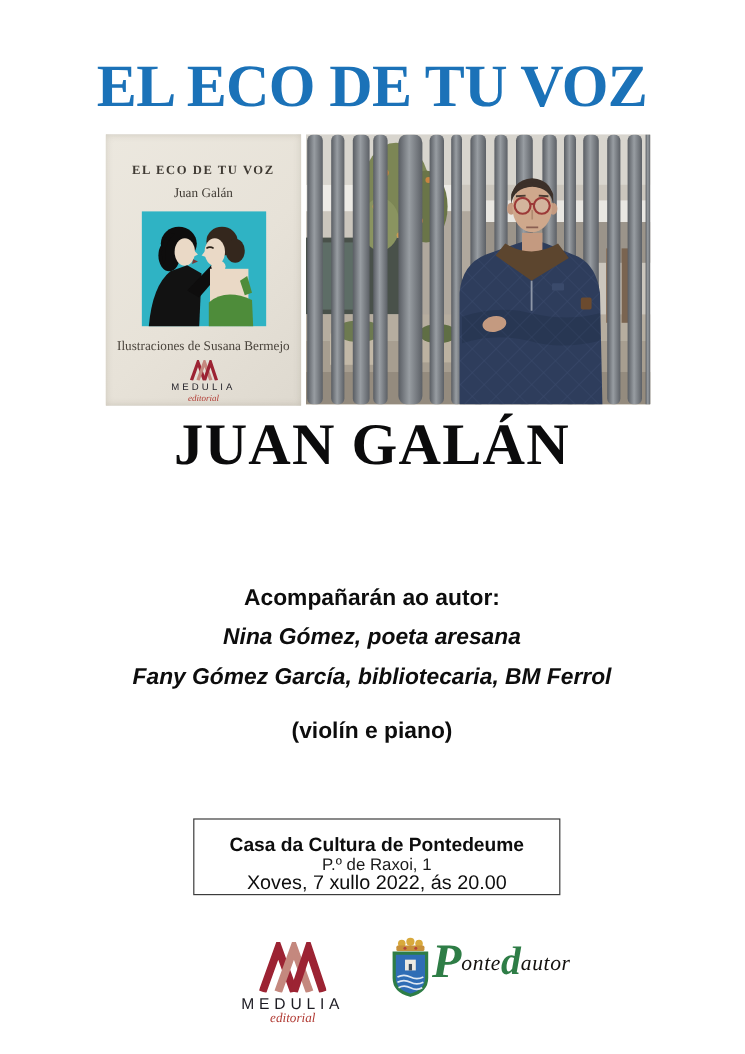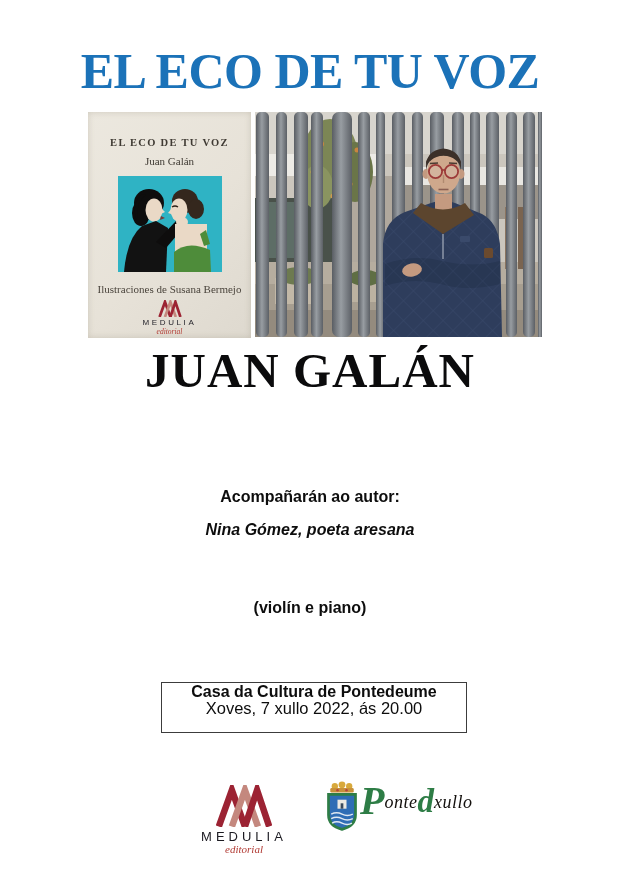--- a/index.html
+++ b/index.html
@@ -35,32 +35,32 @@
   
   .author-name{
     top:342px;font-size:49px;font-weight:bold;letter-spacing:1px;color:#0b0b0c;white-space:nowrap;
   }
   .subtitle{
     top:420px;font-size:25px;font-weight:bold;color:var(--accent_blue,#1B72B8);white-space:nowrap;
   }
 
   
   .sans{font-family:"Liberation Sans","DejaVu Sans",sans-serif;}
-  .body-line{font-size:16px;font-weight:bold;color:#0d0d0d;white-space:nowrap;}
+  .body-line{font-size:19px;font-weight:bold;color:#0d0d0d;white-space:nowrap;}
   .accompany{top:488px;}
   .guest-0{top:521px;font-style:italic;}
   .guest-1{top:554px;font-style:italic;}
   .music-1{top:599px;}
   .music-quote{font-style:italic;}
   .music-2{top:599px;}
 
   
   .venue-box{
     left:161px;top:682px;width:304px;height:48px;border:1px solid #3c3c3c;
-    text-align:center;padding-top:1px;
+    text-align:center;padding-top:14px;
   }
   .venue-l1{font-size:16px;font-weight:bold;line-height:16px;color:#0d0d0d;}
   .venue-l2{font-size:14px;line-height:15px;color:#1a1a1a;}
   .venue-l3{font-size:16.5px;font-weight:normal;line-height:17px;color:#0d0d0d;}
 
   
   .footer-medulia{left:185px;top:785px;width:118px;text-align:center;}
   .footer-medulia svg{display:block;margin:0 auto;}
   .med-name{font-family:"Liberation Sans","DejaVu Sans",sans-serif;font-size:13px;letter-spacing:4px;color:#1c1b22;margin-top:2px;}
   .med-sub{font-size:11px;font-style:italic;color:var(--editorial_red,#B13A33);margin-top:-1px;}
@@ -206,24 +206,26 @@
           <rect x="205" y="124" width="10" height="6" rx="1" fill="#3a4a6b"></rect>
         </g>
       </svg>
     </div>
   </div>
 
   <div class="abs ctr author-name">JUAN GALÁN</div>
 
   <div class="abs ctr sans body-line accompany">Acompañarán ao autor:</div>
   <div class="abs ctr sans body-line guest-0">Nina Gómez, poeta aresana</div>
+  <div class="abs ctr sans body-line guest-1">Fany Gómez García, bibliotecaria, BM Ferrol</div>
   <div class="abs ctr sans body-line music-2">(violín e piano)</div>
 
   <div class="abs sans venue-box">
     <div class="venue-l1">Casa da Cultura de Pontedeume</div>
+    <div class="venue-l2">P.º de Raxoi, 1</div>
     <div class="venue-l3">Xoves, 7 xullo 2022, ás 20.00</div>
   </div>
 
   <div class="abs footer-medulia">
     <svg width="56" height="42" viewBox="0 0 60 44">
       <polyline points="3,44 17,5 31,44" stroke="#9C2333" stroke-width="7" fill="none"></polyline>
       <polyline points="17,44 31,5 45,44" stroke="#C4887E" stroke-width="7" fill="none"></polyline>
       <polyline points="31,44 44,5 57,44" stroke="#9C2333" stroke-width="7" fill="none"></polyline>
     </svg>
     <div class="med-name">MEDULIA</div>
@@ -240,15 +242,15 @@
         <circle cx="25" cy="10.5" r="1.4" fill="#b5443c"></circle>
       <path d="M5,15 L35,15 L35,38 Q35,50 20,54 Q5,50 5,38 Z" fill="#2f6db5" stroke="#2E7D46" stroke-width="3"></path>
       <rect x="15" y="21" width="10" height="10" fill="#ece9e2"></rect>
       <rect x="18.5" y="25" width="3" height="6" fill="#3a4a5c"></rect>
       <path d="M8,37 Q14,34 20,37 Q26,40 32,37" stroke="#dfe8f2" stroke-width="1.6" fill="none"></path>
       <path d="M8,42 Q14,39 20,42 Q26,45 32,42" stroke="#dfe8f2" stroke-width="1.6" fill="none"></path>
       <path d="M9,47 Q14,44 20,47 Q26,50 31,47" stroke="#dfe8f2" stroke-width="1.6" fill="none"></path>
     </svg>
   </div>
 
-  <div class="abs footer-ponte"><span class="pt-cap">P</span><span class="pt-small">onte</span><span class="pt-cap pt-d">d</span><span class="pt-small">xullo</span></div>
+  <div class="abs footer-ponte"><span class="pt-cap">P</span><span class="pt-small">onte</span><span class="pt-cap pt-d">d</span><span class="pt-small">autor</span></div>
 
 </div>
 
 </body></html>

